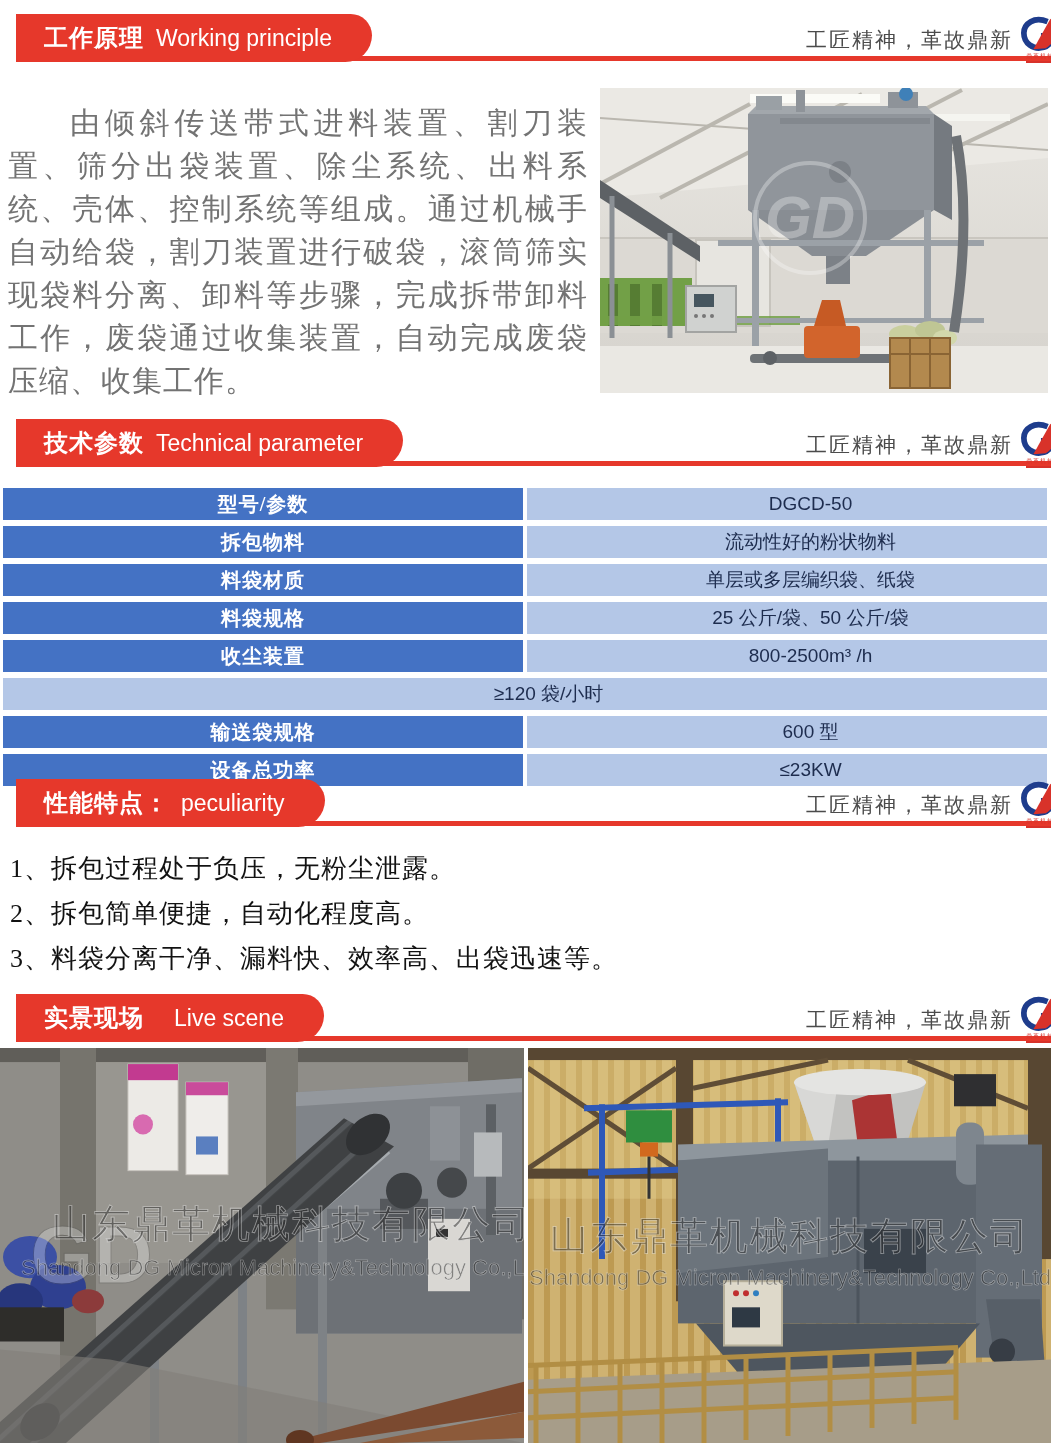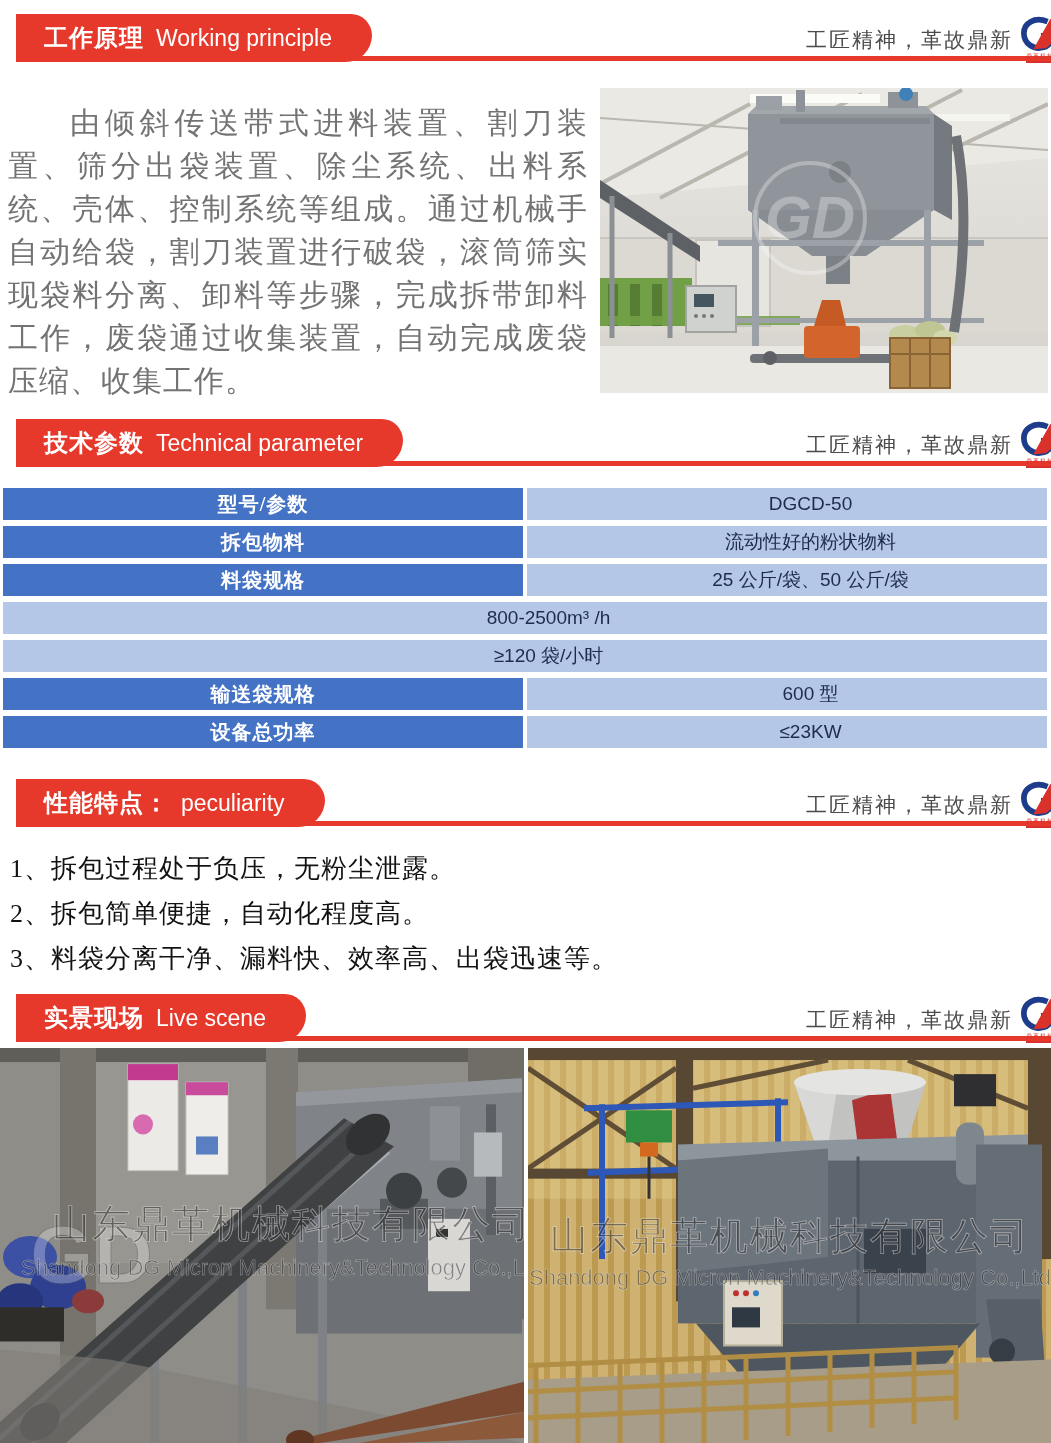--- a/index.html
+++ b/index.html
@@ -8,21 +8,21 @@
   #page { position:relative; width:1051px; height:1443px; background:#fff; overflow:hidden; }
 
   
   .band { position:absolute; left:16px; width:100%; height:48px; }
   .band-line { position:absolute; left:0; right:0; top:42px; height:5px; background:#e6382b; }
   .banner { position:absolute; left:0; top:0; height:48px; background:#e6382b;
             border-radius:0 24px 30px 0; color:#fff; display:flex; align-items:center;
             padding:0 40px 0 28px; gap:12px; white-space:nowrap; z-index:2; }
   .banner-zh { font-size:24px; font-weight:bold; letter-spacing:1px; }
   .banner-en { font-size:23px; }
-  .banner-en.wide-gap { margin-left:0; }
+  .banner-en.wide-gap { margin-left:18px; }
   .brand { position:absolute; right:4px; top:0; height:52px; display:flex; align-items:center; gap:4px; z-index:3; }
   .tagline { font-size:21px; color:#4b4b4b; letter-spacing:2px; white-space:nowrap; }
   .logo { position:relative; width:46px; height:50px; display:flex; flex-direction:column; align-items:center; }
   .logo svg { width:44px; height:38px; display:block; }
   .logo-sub { font-size:6px; color:#d8322a; letter-spacing:1px; line-height:7px; border-bottom:2px solid #d8322a; padding-bottom:1px; white-space:nowrap; }
 
   
   .para { position:absolute; top:101px; left:8px; width:580px;
           font-family:"DejaVu Serif","Liberation Serif",serif;
           font-size:30px; line-height:43px; color:#737373;
@@ -178,24 +178,29 @@
   <div class="ptable">
     <div class="prow">
       <div class="pcell-l">型号/参数</div>
       <div class="pcell-r">DGCD-50</div>
     </div>
     <div class="prow">
       <div class="pcell-l">拆包物料</div>
       <div class="pcell-r">流动性好的粉状物料</div>
     </div>
     <div class="prow">
+      <div class="pcell-l">料袋材质</div>
+      <div class="pcell-r">单层或多层编织袋、纸袋</div>
+    </div>
+    <div class="prow">
       <div class="pcell-l">料袋规格</div>
       <div class="pcell-r">25 公斤/袋、50 公斤/袋</div>
     </div>
     <div class="prow">
+      <div class="pcell-l">收尘装置</div>
       <div class="pcell-r">800-2500m³ /h</div>
     </div>
     <div class="prow">
       <div class="pcell-r">≥120 袋/小时</div>
     </div>
     <div class="prow">
       <div class="pcell-l">输送袋规格</div>
       <div class="pcell-r">600 型</div>
     </div>
     <div class="prow">

